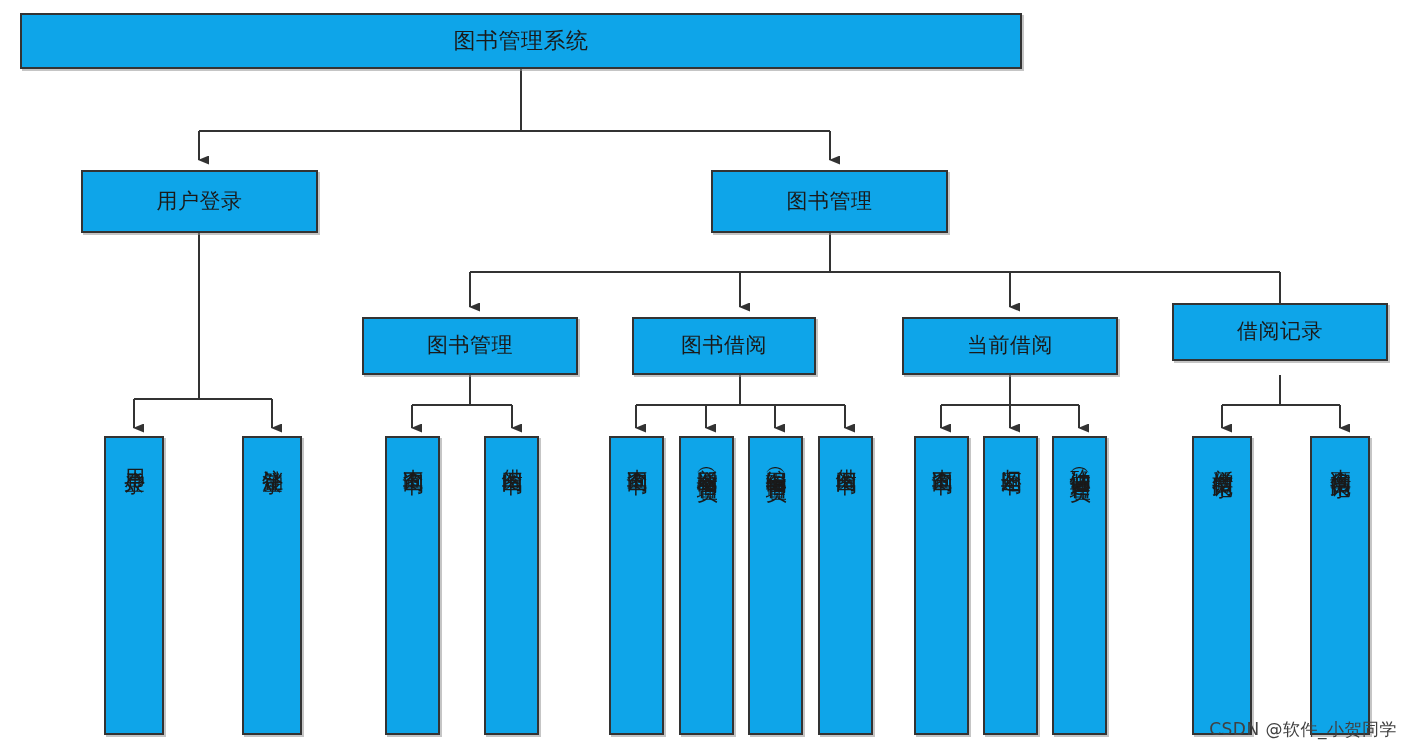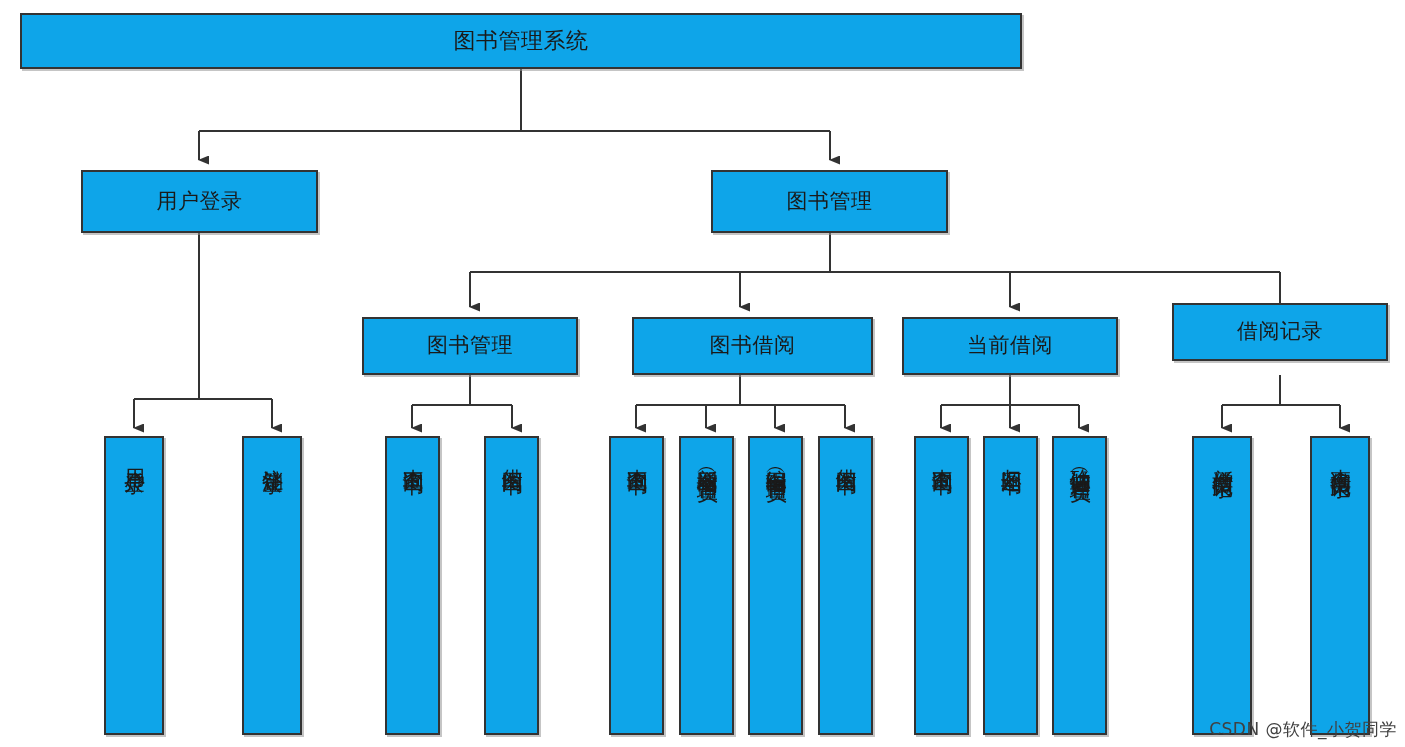--- a/index.html
+++ b/index.html
@@ -134,21 +134,21 @@
   <div class="node horizontal" style="left:81px; top:170px; width:237px; height:63px;">
     <span class="node-label">用户登录</span>
   </div>
   <div class="node horizontal" style="left:711px; top:170px; width:237px; height:63px;">
     <span class="node-label">图书管理</span>
   </div>
 
   <div class="node horizontal" style="left:362px; top:317px; width:216px; height:58px;">
     <span class="node-label">图书管理</span>
   </div>
-  <div class="node horizontal" style="left:632px; top:317px; width:241px; height:58px;">
+  <div class="node horizontal" style="left:632px; top:317px; width:184px; height:58px;">
     <span class="node-label">图书借阅</span>
   </div>
   <div class="node horizontal" style="left:902px; top:317px; width:216px; height:58px;text-align:center;">
     <span class="node-label">当前借阅</span>
   </div>
   <div class="node horizontal" style="left:1172px; top:303px; width:216px; height:58px;">
     <span class="node-label">借阅记录</span>
   </div>
 
   <div class="node vertical" style="left:104px; top:436px; width:60px; height:299px;">

